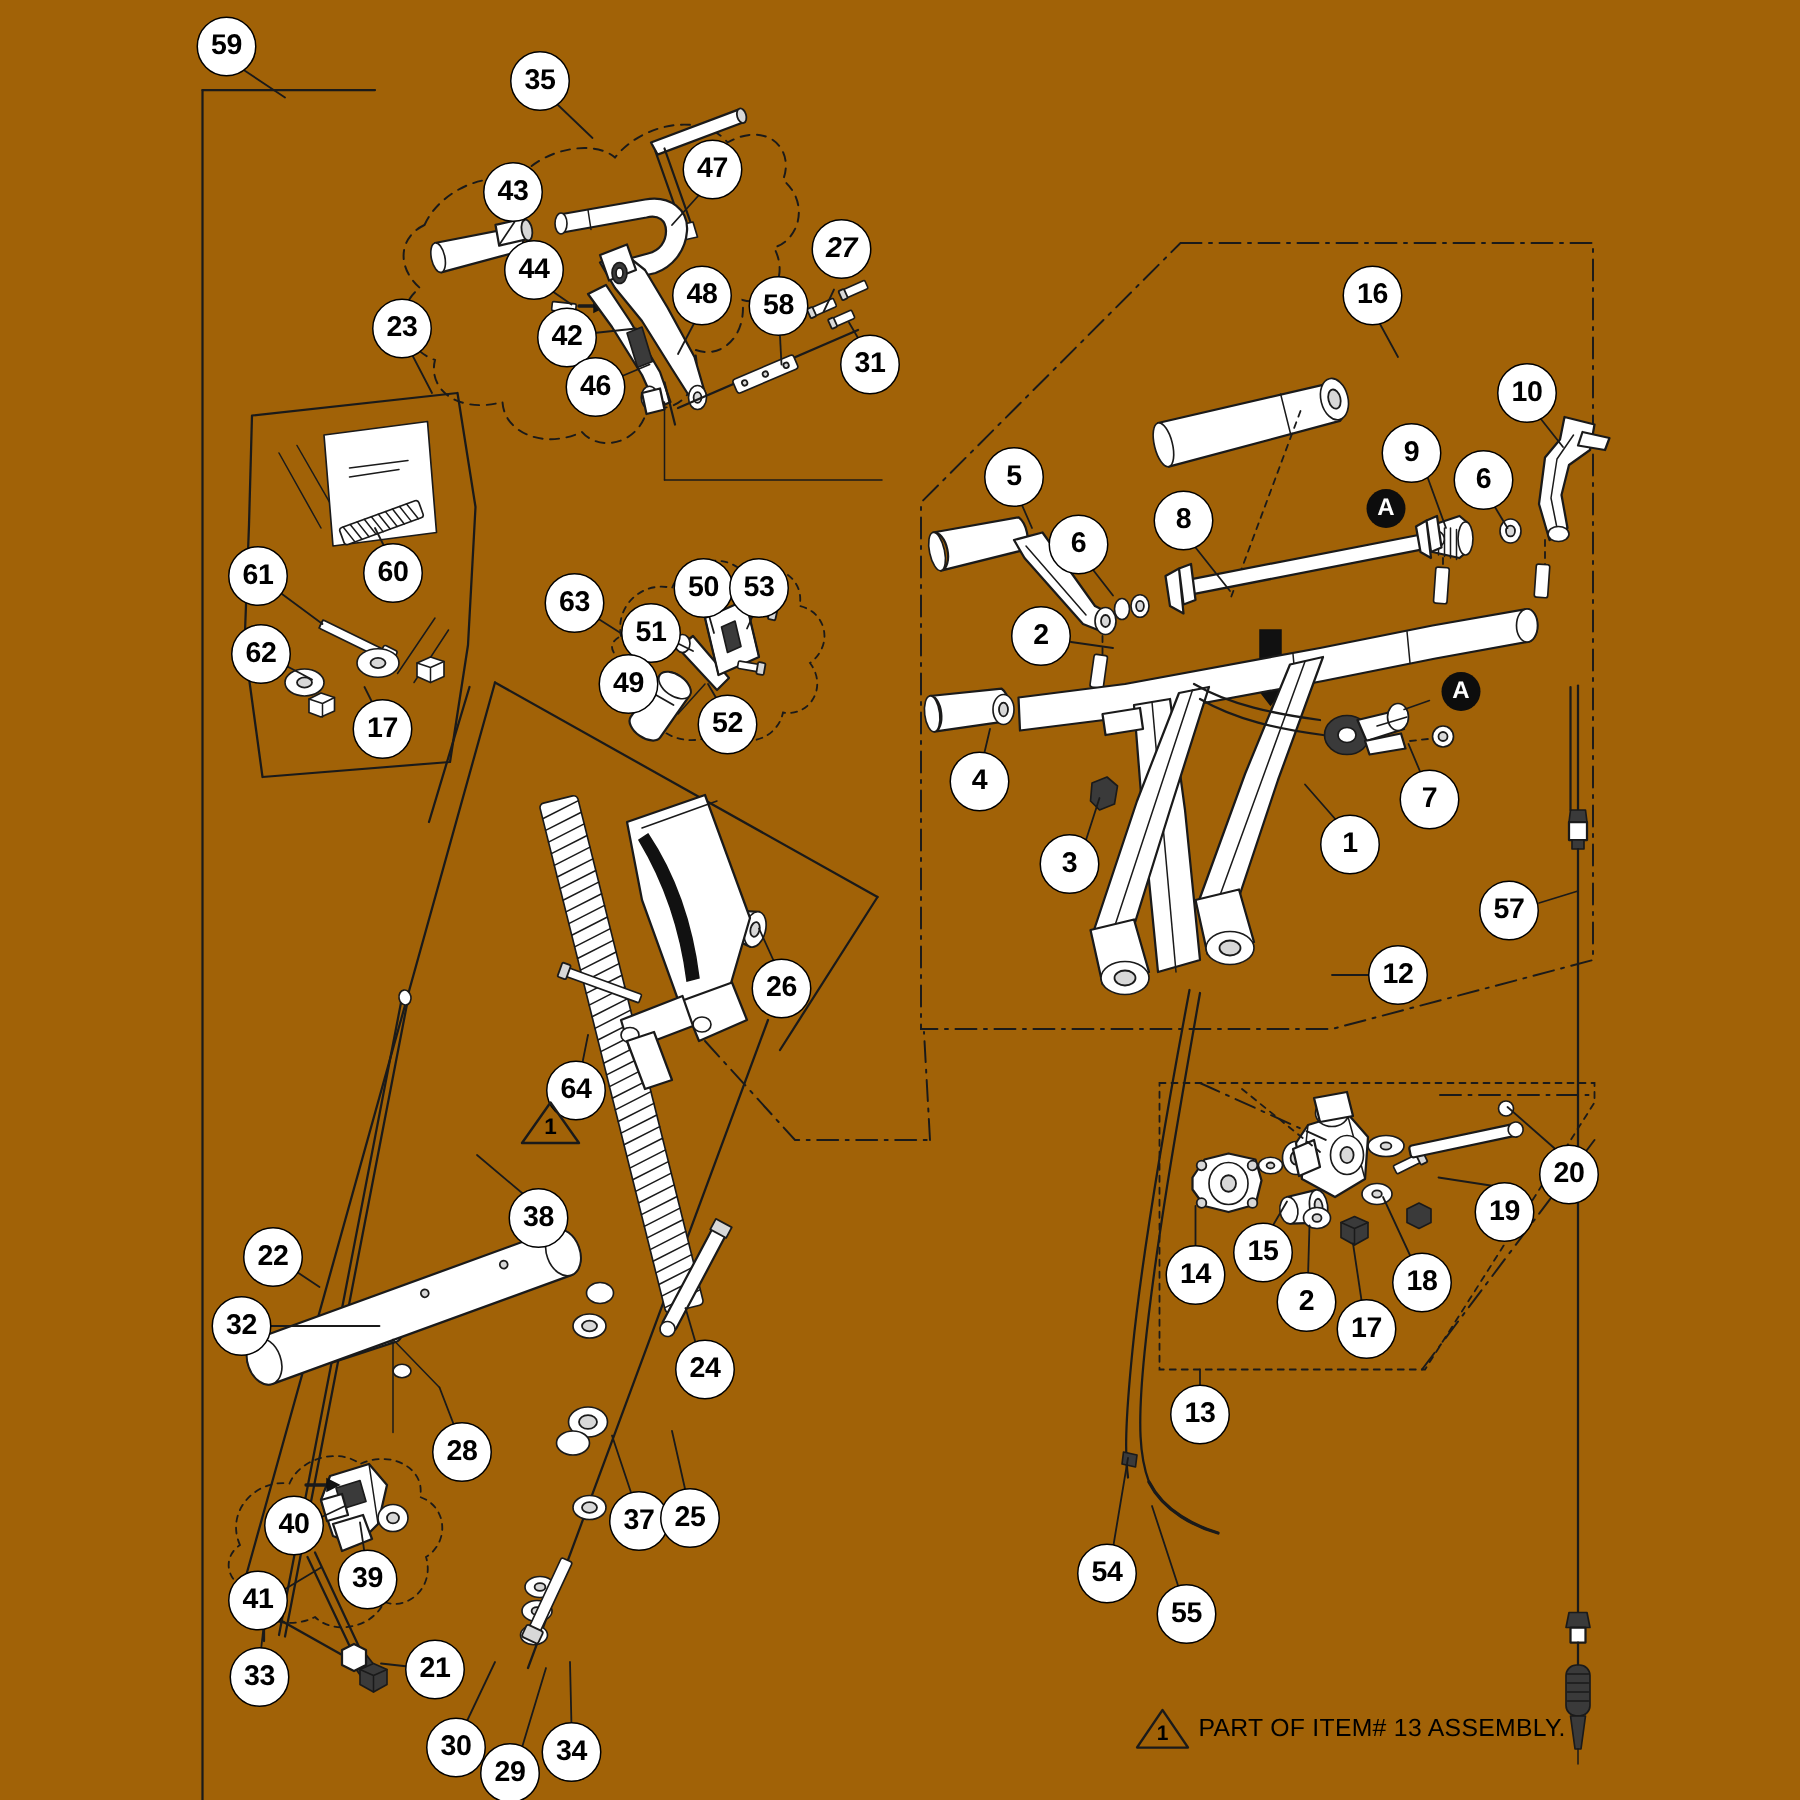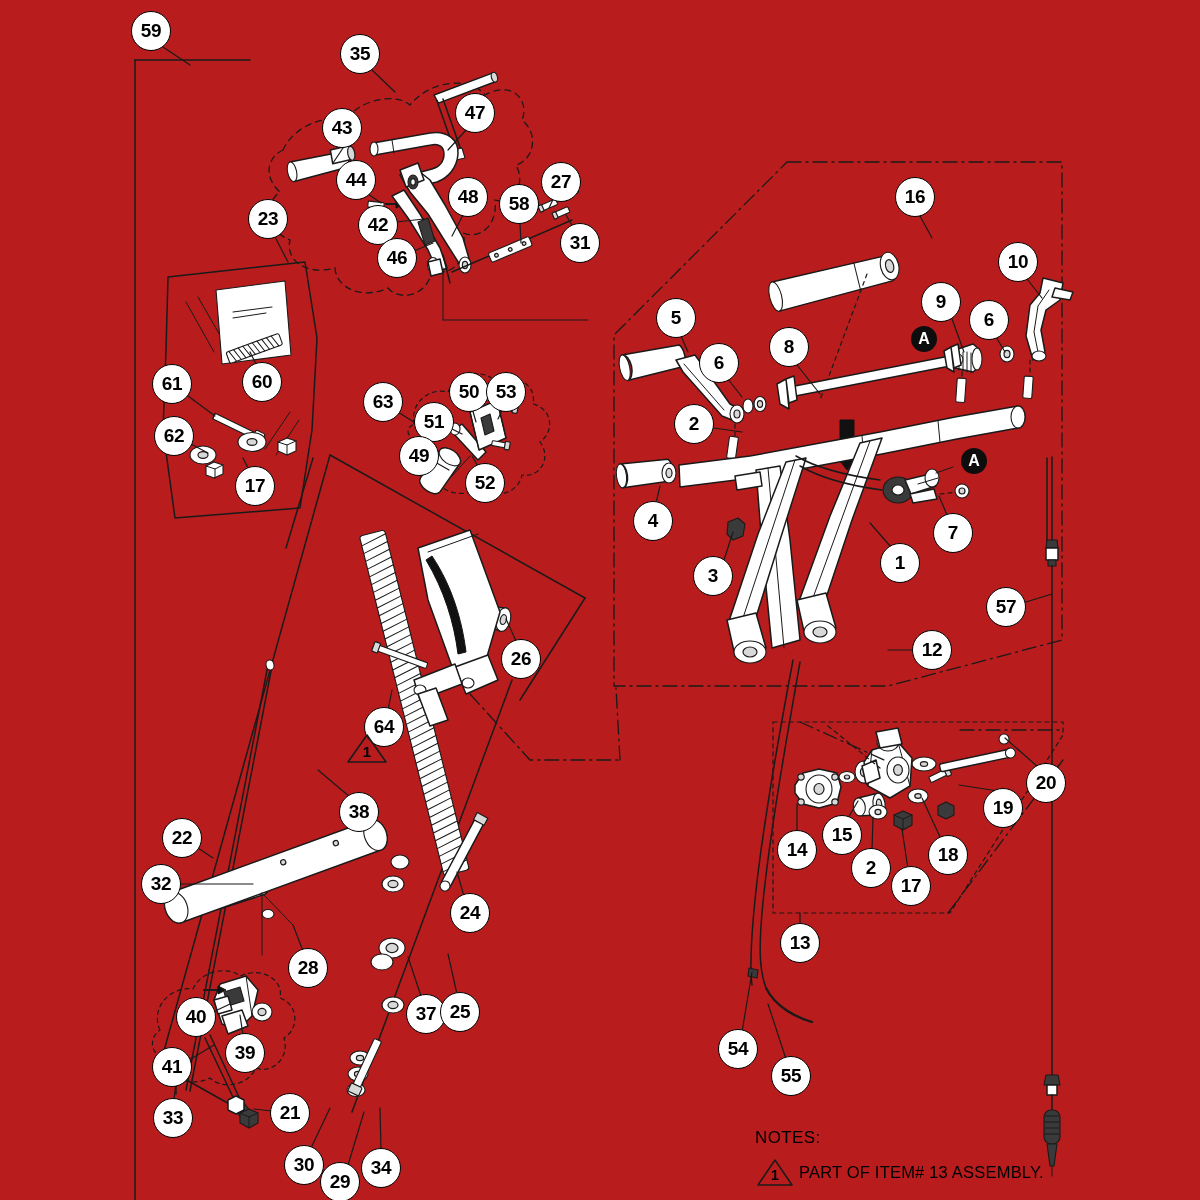--- a/index.html
+++ b/index.html
@@ -8,21 +8,21 @@
     padding: 0;
     background: #ffffff;
   }
   body {
     font-family: "Liberation Sans", sans-serif;
   }
   #sheet {
     position: relative;
     width: 1200px;
     height: 1200px;
-    background: #b91c1c;
+    background: #a16207;
     overflow: hidden;
   }
   #artboard {
     position: absolute;
     left: 0; top: 0;
     width: 1200px;
     height: 1200px;
   }
   .balloon {
     position: absolute;
@@ -776,21 +776,21 @@
   <div id="balloon-layer">
       <div class="balloon" style="left: 151px; top: 31px;">59</div>
       <div class="balloon" style="left: 360px; top: 54px;">35</div>
       <div class="balloon" style="left: 475px; top: 113px;">47</div>
       <div class="balloon" style="left: 342px; top: 128px;">43</div>
       <div class="balloon" style="left: 356px; top: 180px;">44</div>
       <div class="balloon" style="left: 378px; top: 225px;">42</div>
       <div class="balloon" style="left: 397px; top: 258px;">46</div>
       <div class="balloon" style="left: 468px; top: 197px;">48</div>
       <div class="balloon" style="left: 519px; top: 204px;">58</div>
-      <div class="balloon" style="left: 561px; top: 182px;">27</div>
+      <div class="balloon" style="left: 561px; top: 166px; font-style: italic;">27</div>
       <div class="balloon" style="left: 580px; top: 243px;">31</div>
       <div class="balloon" style="left: 268px; top: 219px;">23</div>
       <div class="balloon" style="left: 172px; top: 384px;">61</div>
       <div class="balloon" style="left: 262px; top: 382px;">60</div>
       <div class="balloon" style="left: 174px; top: 436px;">62</div>
       <div class="balloon" style="left: 255px; top: 486px;">17</div>
       <div class="balloon" style="left: 383px; top: 402px;">63</div>
       <div class="balloon" style="left: 434px; top: 422px;">51</div>
       <div class="balloon" style="left: 469px; top: 392px;">50</div>
       <div class="balloon" style="left: 506px; top: 392px;">53</div>
@@ -844,21 +844,20 @@
       <div class="datum" style="left: 974px; top: 461px;">A</div>
     </div>
 
   <div id="flag-layer">
       <div class="flagnote" style="left: 367px; top: 748px;"><svg viewBox="0 0 46 34" width="46" height="34" xmlns="http://www.w3.org/2000/svg">
           <path d="M23 4 L42 31 L4 31 Z" fill="none" stroke="#1a1a1a" stroke-width="1.6" stroke-linejoin="round"></path>
         </svg><div class="ftxt">1</div></div>
     </div>
 
   <div class="notes-block" style="left:755px; top:1128px;">
-    <div class="notes-title">NOTES:</div>
     <div class="notes-row">
       <div class="notes-flag">
         <svg viewBox="0 0 40 30" width="40" height="30" xmlns="http://www.w3.org/2000/svg">
           <path d="M20 3 L37 28 L3 28 Z" fill="none" stroke="#1a1a1a" stroke-width="1.5" stroke-linejoin="round"></path>
         </svg>
         <div class="ftxt">1</div>
       </div>
       <div class="notes-text">PART OF ITEM# 13 ASSEMBLY.</div>
     </div>
   </div>

